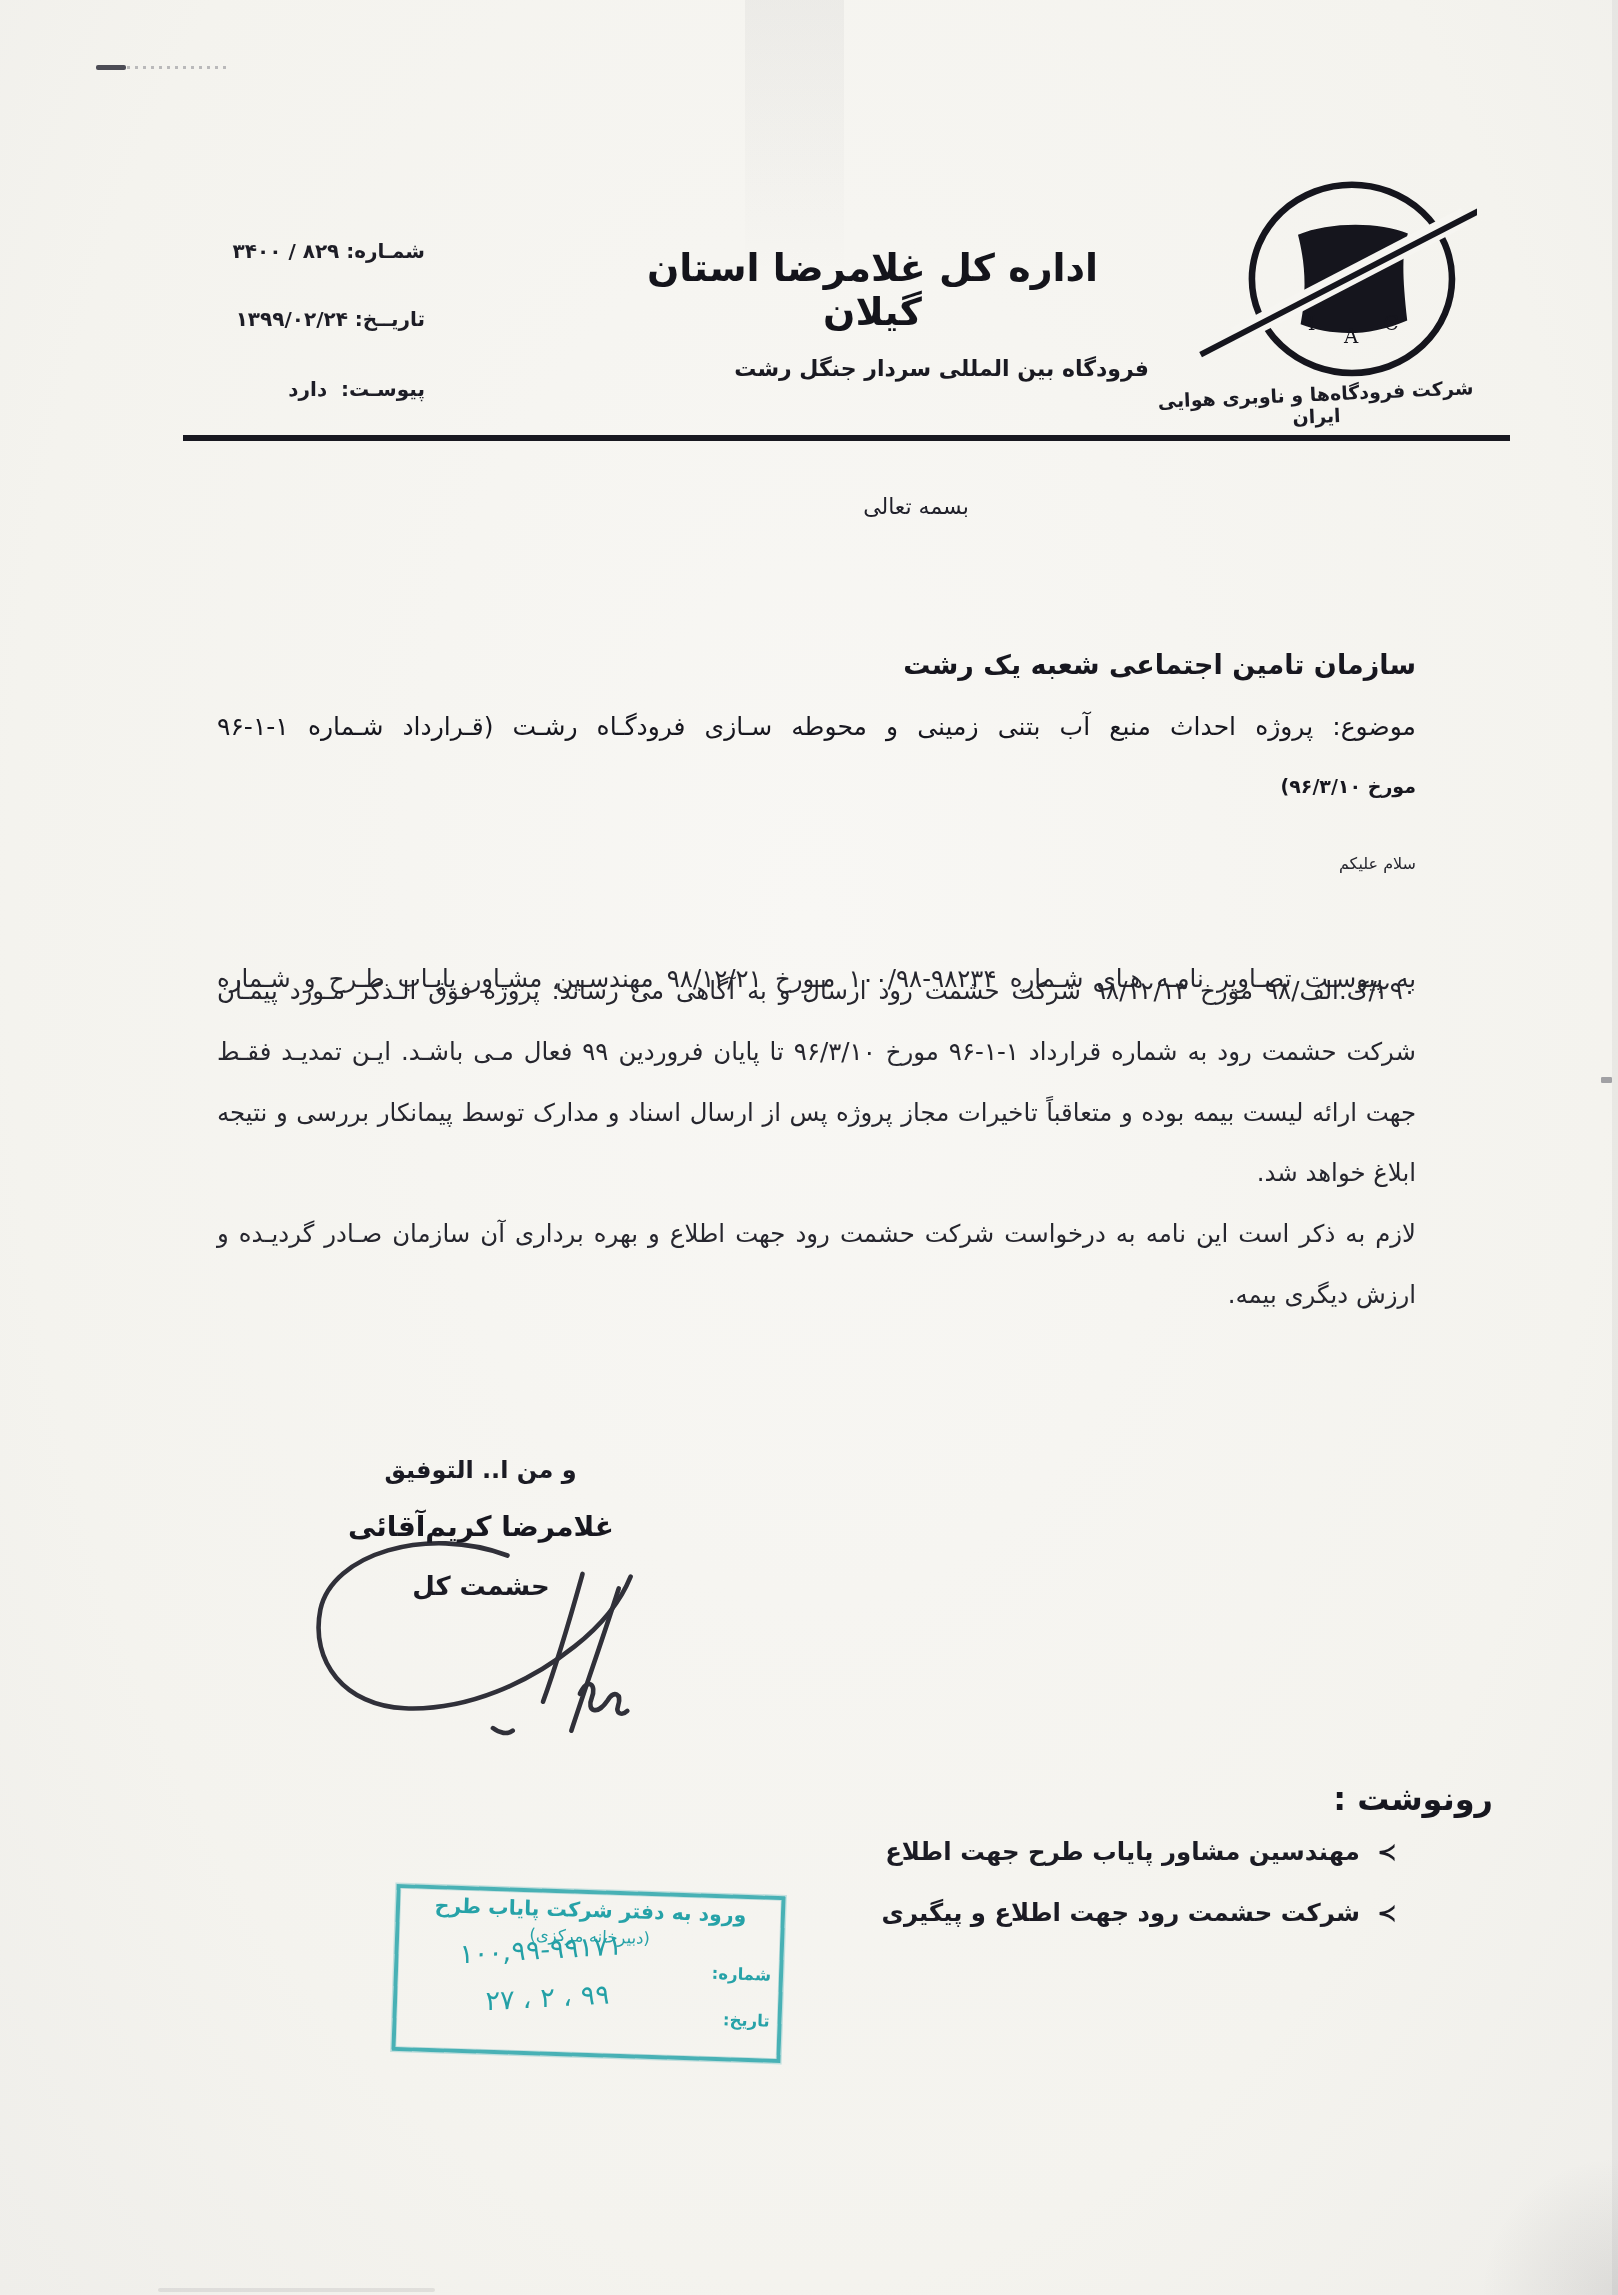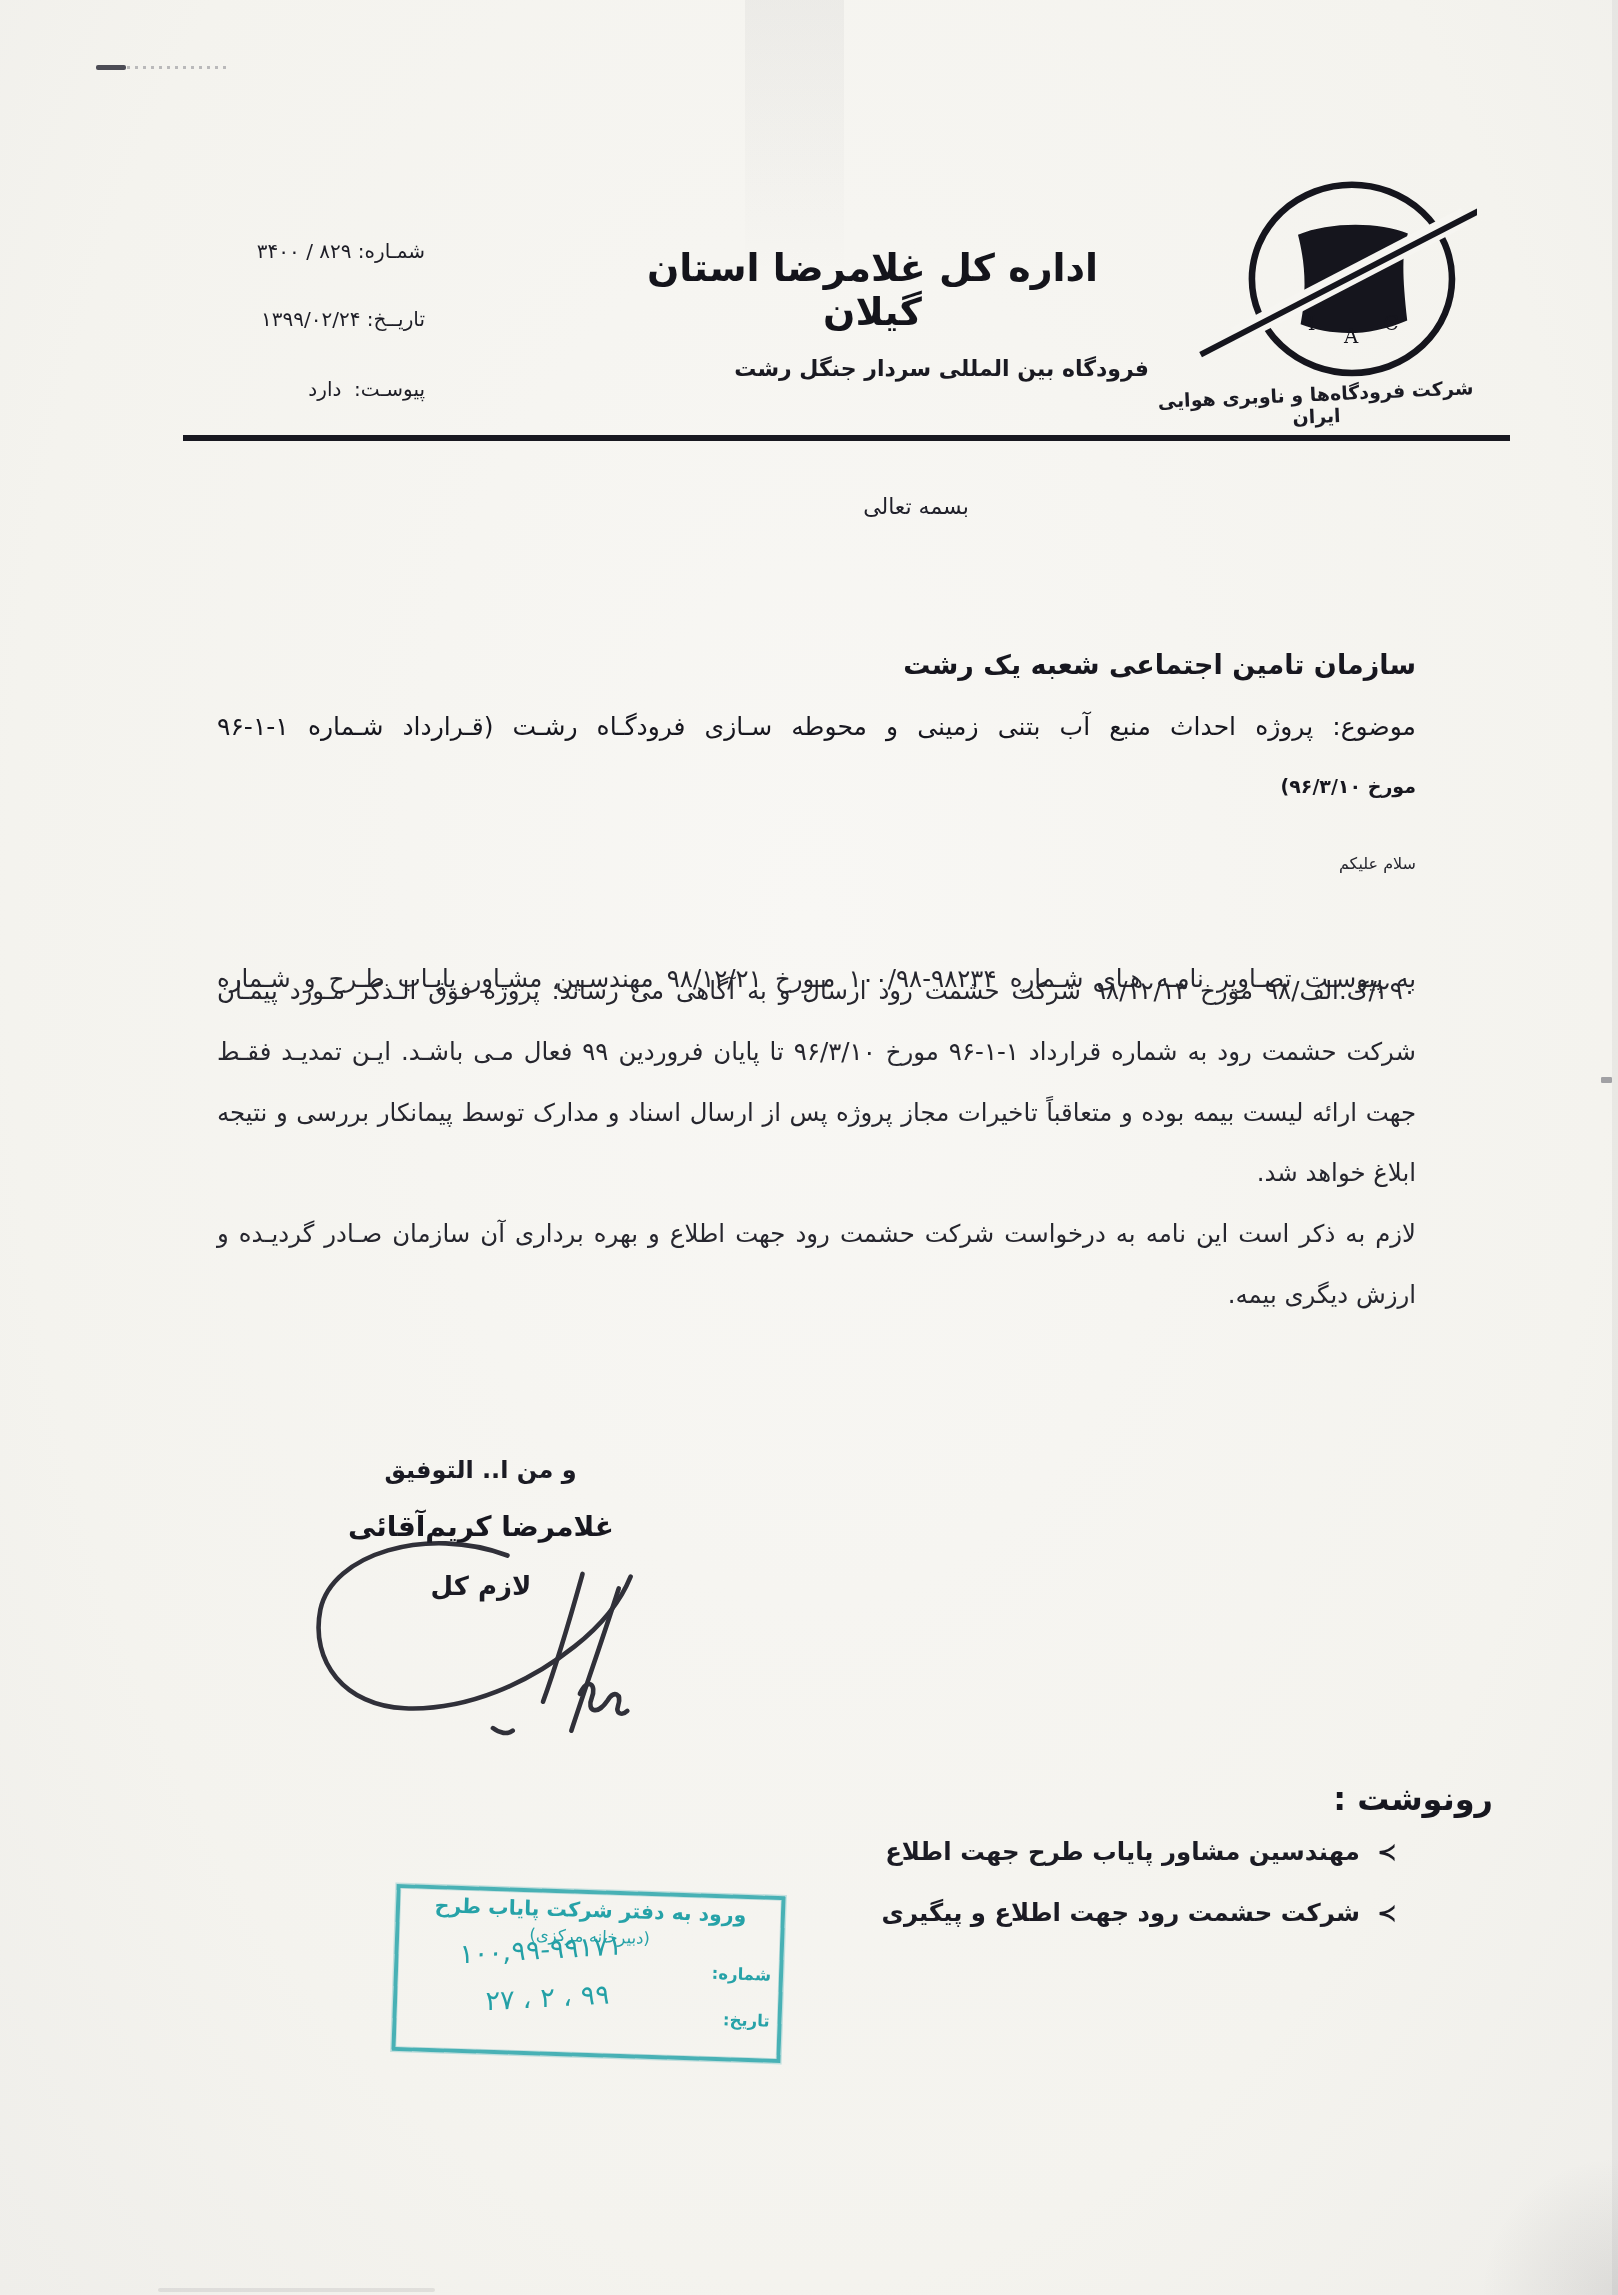--- a/index.html
+++ b/index.html
@@ -13,21 +13,21 @@
     font-family:"DejaVu Sans", sans-serif;
     color:#26262e;
   }
   .abs{position:absolute;}
   .rtl{direction:rtl;unicode-bidi:plaintext;}
   .right{text-align:right;}
   .center{text-align:center;}
   .just{text-align:justify;text-align-last:justify;}
 
   
-  .meta-row{left:196px;width:229px;font-size:20px;font-weight:normal;color:#1d1d26;}
+  .meta-row{left:196px;width:229px;font-size:20px;font-weight:bold;color:#1d1d26;}
 
   
   .org-title{left:596px;width:553px;top:246px;font-size:38px;font-weight:bold;color:#14141b;letter-spacing:0;}
   .org-subtitle{left:596px;width:553px;top:356px;font-size:22px;font-weight:bold;color:#1a1a22;text-align:right;}
 
   
   .logo-svg{left:1194px;top:170px;}
   .company-name{left:1154px;top:383px;width:324px;font-size:19px;font-weight:bold;color:#1b1b24;transform:rotate(-2.5deg);}
 
   .hrule{left:183px;top:435px;width:1327px;height:6px;background:#181820;}
@@ -120,21 +120,21 @@
   <div class="abs rtl just bodyline indent-first" style="top:916px;">به پیوسـت تصـاویر نامـه هـای شـماره ۹۸۲۳۴-۱۰۰/۹۸ مـورخ ۹۸/۱۲/۲۱ مهندسـین مشـاور پایـاب طـرح و شـماره</div>
   <div class="abs rtl just bodyline" style="top:976px;">۲۹۰/ک.الف/۹۸ مورخ ۹۸/۱۲/۱۳ شرکت حشمت رود ارسال و به آگاهی می رساند؛ پروژه فوق الـذکر مـورد پیمـان</div>
   <div class="abs rtl just bodyline" style="top:1037px;">شرکت حشمت رود به شماره قرارداد ۱-۱-۹۶ مورخ ۹۶/۳/۱۰ تا پایان فروردین ۹۹ فعال مـی باشـد. ایـن تمدیـد فقـط</div>
   <div class="abs rtl just bodyline" style="top:1098px;">جهت ارائه لیست بیمه بوده و متعاقباً تاخیرات مجاز پروژه پس از ارسال اسناد و مدارک توسط پیمانکار بررسی و نتیجه</div>
   <div class="abs rtl right bodyline" style="top:1158px;">ابلاغ خواهد شد.</div>
   <div class="abs rtl just bodyline" style="top:1219px;">لازم به ذکر است این نامه به درخواست شرکت حشمت رود جهت اطلاع و بهره برداری آن سازمان صـادر گردیـده و</div>
   <div class="abs rtl right bodyline" style="top:1280px;">ارزش دیگری بیمه.</div>
 
   <div class="abs rtl center sig-prayer">و من ا.. التوفیق</div>
   <div class="abs rtl center sig-name">غلامرضا کریم‌آقائی</div>
-  <div class="abs rtl center sig-title">لازم کل</div>
+  <div class="abs rtl center sig-title">حشمت کل</div>
   <svg class="abs sig-svg" width="382" height="211" viewBox="0 0 580 320">
     <g fill="none" stroke="#20202a" stroke-width="7" stroke-linecap="round" opacity="0.92">
       <path d="M 318 34 C 195 -12 52 32 34 116 C 18 196 72 262 162 266 C 258 270 352 226 420 172 C 458 142 488 108 505 66"></path>
       <path d="M 432 62 C 418 112 398 184 372 256"></path>
       <path d="M 487 84 C 468 144 440 224 415 300"></path>
       <path d="M 428 244 c 12 -26 26 -14 18 6 c -8 20 8 28 24 4 c 10 -16 22 -10 16 8 c -4 12 6 16 14 8"></path>
       <path d="M 296 296 c 10 8 22 10 30 4"></path>
     </g>
   </svg>
 

